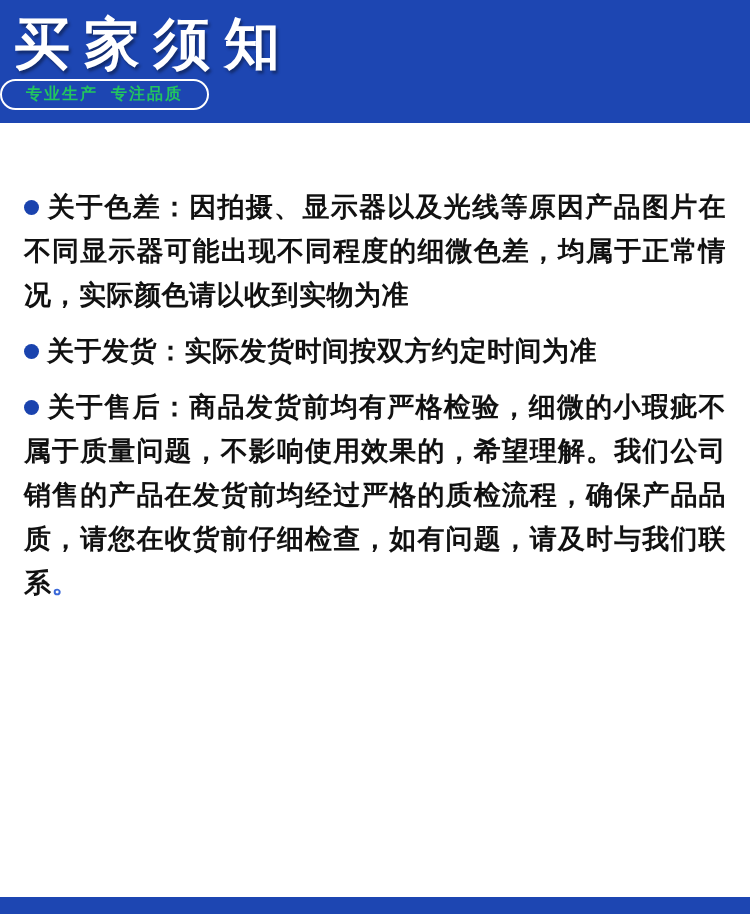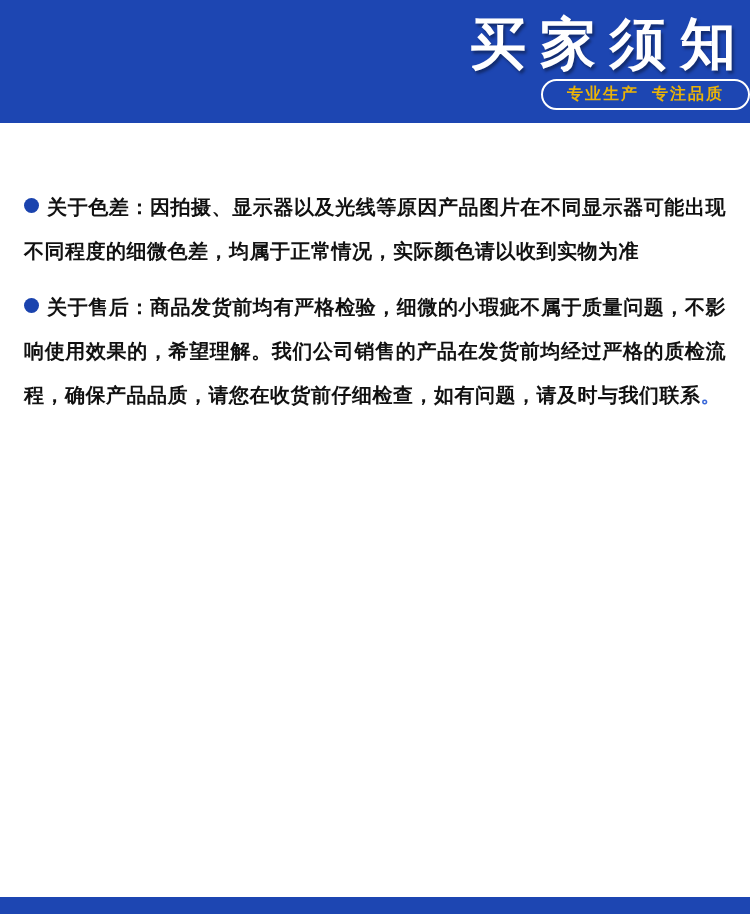--- a/index.html
+++ b/index.html
@@ -11,50 +11,50 @@
     position: relative;
     width: 750px;
     height: 914px;
     background: #ffffff;
     overflow: hidden;
   }
   .header {
     width: 750px;
     height: 123px;
     background: #1d46b2;
-    text-align: right;
+    text-align: left;
     padding-top: 14px;
   }
   .header-title {
     color: #ffffff;
     font-size: 56px;
     font-weight: 900;
     letter-spacing: 14px;
     text-indent: 14px; 
     line-height: 60px;
     text-shadow: 2px 3px 3px rgba(0,0,0,0.38);
   }
   .header-badge {
     display: inline-block;
     margin-top: 5px;
     padding: 4px 24px 5px 24px;
     border: 2px solid #ffffff;
     border-radius: 16px;
-    color: #eab308;
+    color: #22c55e;
     font-size: 16px;
     font-weight: bold;
     letter-spacing: 2px;
     white-space: pre;
     line-height: 18px;
   }
   .content {
     padding: 62px 24px 0 24px;
   }
   .notice {
-    font-size: 20px;
+    font-size: 27px;
     font-weight: bold;
     color: #111111;
     line-height: 44px;
     letter-spacing: 0.5px;
     margin-bottom: 12px;
     text-align: justify;
   }
   .bullet {
     display: inline-block;
     width: 15px;
@@ -84,20 +84,21 @@
   <div class="header">
     <div class="header-title">买家须知</div>
     <div class="header-badge">专业生产  专注品质</div>
   </div>
 
   <div class="content">
 
     <p class="notice"><span class="bullet"></span><span>关于色差：因拍摄、显示器以及光线等原因产品图片在不同显示器可能出现不同程度的细微色差，均属于正常情况，实际颜色请以收到实物为准</span><span class="blue-period"></span></p>
 
 
+    <p class="notice"><span class="bullet"></span><span>关于发货：实际发货时间按双方约定时间为准</span><span class="blue-period"></span></p>
 
 
     <p class="notice"><span class="bullet"></span><span>关于售后：商品发货前均有严格检验，细微的小瑕疵不属于质量问题，不影响使用效果的，希望理解。我们公司销售的产品在发货前均经过严格的质检流程，确保产品品质，请您在收货前仔细检查，如有问题，请及时与我们联系</span><span class="blue-period">。</span></p>
 
   </div>
 
   <div class="footer-bar"></div>
 
 </div>
 

